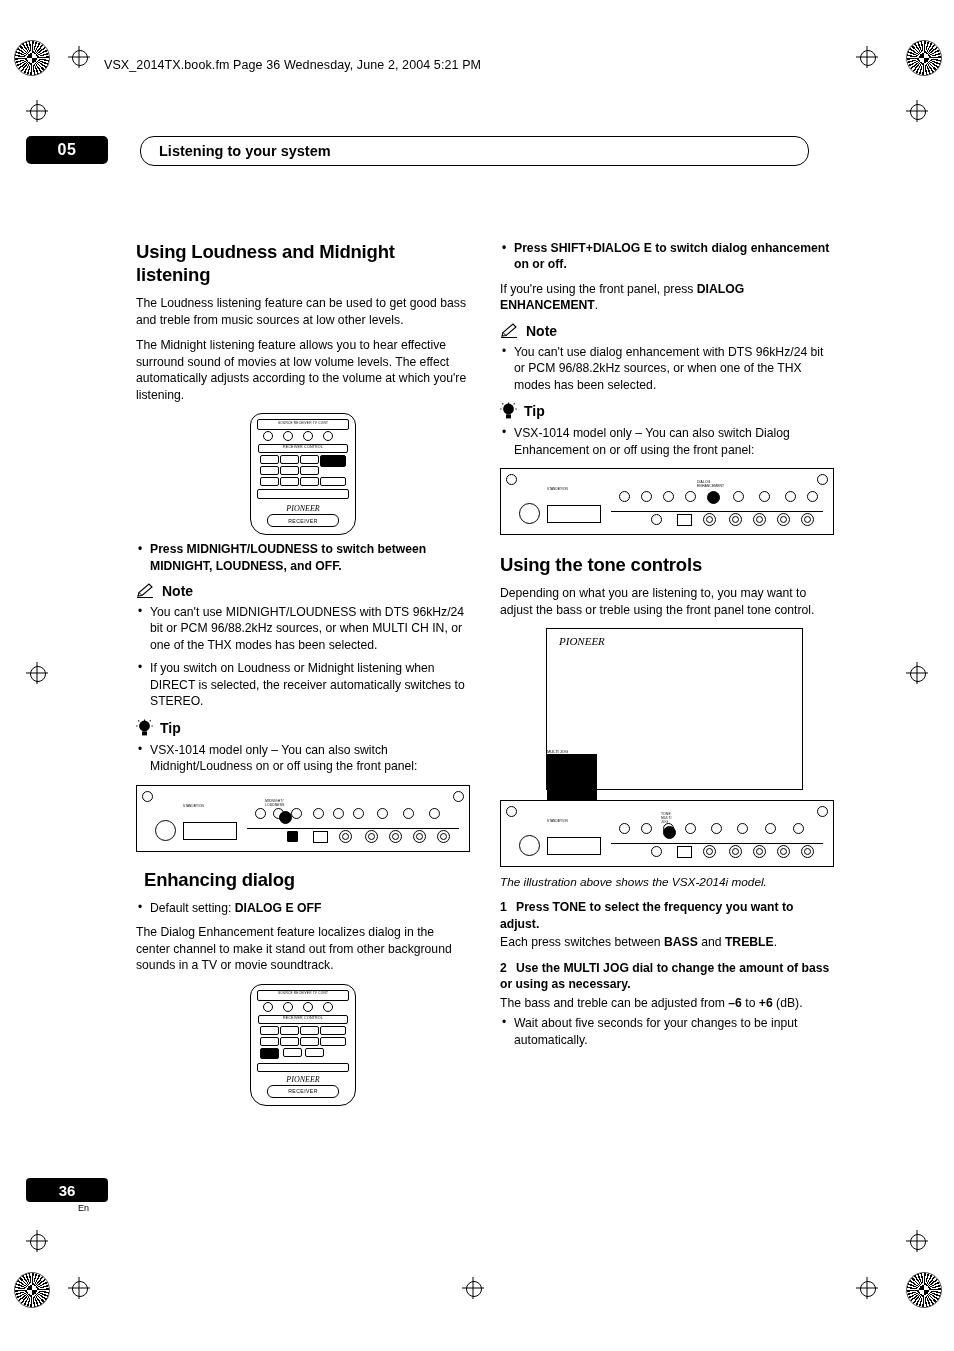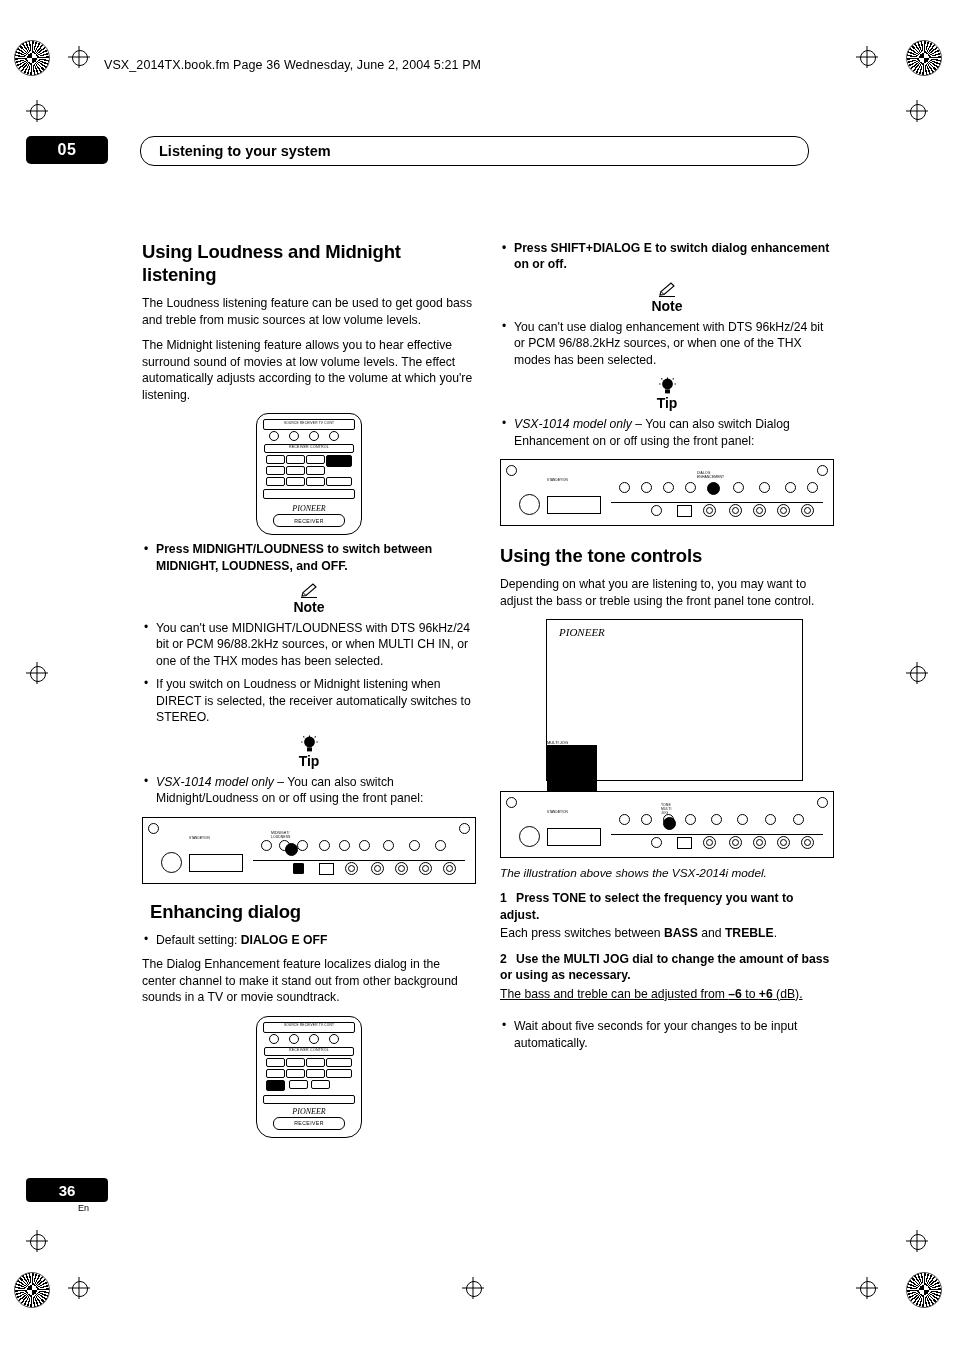--- a/index.html
+++ b/index.html
@@ -45,46 +45,46 @@
     position:absolute; left:140px; top:136px; width:667px; height:28px;
     border:1px solid #000; border-radius:14px;
     display:flex; align-items:center;
   }
   .chapter-bar span {
     padding-left:18px; font-size:14.5px; font-weight:bold;
   }
 
   
   .col { position:absolute; top:240px; width:334px; }
-  .col-left { left:142px; }
+  .col-left { left:136px; }
   .col-right { left:500px; }
 
   h2.sect {
     font-size:18.5px; font-weight:bold; margin:0 0 9px 0; line-height:1.25;
     letter-spacing:-0.2px;
   }
   p.body {
     font-size:12.2px; line-height:1.35; margin:0 0 9px 0;
   }
-  p.body.tight { margin-bottom:16px;text-decoration:underline; }
+  p.body.tight { margin-bottom:4px; }
   .bold { font-weight:bold; }
-  .ital { font-style:italic; }
+  .ital { }
 
   ul.bullets { margin:0 0 8px 0; padding:0; list-style:none; }
   ul.bullets li {
     font-size:12.2px; line-height:1.35; position:relative;
     padding-left:14px; margin-bottom:7px;
   }
   ul.bullets li::before {
     content:"•"; position:absolute; left:2px; top:-1px; font-size:12px;
   }
   li.cmd { font-weight:bold; }
 
   .notehead, .tiphead {
-    display:flex; align-items:center; margin:9px 0 5px 0;flex-direction:column;
+    display:flex; align-items:center; gap:7px; margin:9px 0 5px 0;
   }
   .notehead .label, .tiphead .label { font-size:14px; font-weight:bold; }
 
   .icon-pencil svg, .icon-bulb svg { display:block; }
 
   .numstep { font-size:12.2px; line-height:1.35; margin:9px 0 2px 0; font-weight:bold; }
   .numstep .n { display:inline-block; width:16px; }
 
   .caption { font-size:11.8px; font-style:italic; margin:7px 0 10px 0; }
 
@@ -208,21 +208,21 @@
   <div class="header-text">VSX_2014TX.book.fm  Page 36  Wednesday, June 2, 2004  5:21 PM</div>
 
   <div class="chapter-badge">05</div>
   <div class="chapter-bar">
     <span>Listening to your system</span>
   </div>
 
   <div class="col col-left">
 
     <h2 class="sect">Using Loudness and Midnight listening</h2>
-    <p class="body">The Loudness listening feature can be used to get good bass and treble from music sources at low volume levels.</p>
+    <p class="body">The Loudness listening feature can be used to get good bass and treble from music sources at low other levels.</p>
     <p class="body">The Midnight listening feature allows you to hear effective surround sound of movies at low volume levels. The effect automatically adjusts according to the volume at which you're listening.</p>
 
     <div class="remote">
       <div class="strip" style="top:5px;height:9px;"></div>
       <div class="rlabel" style="top:6.5px;">SOURCE  RECEIVER  TV CONT</div>
       <div class="rbtn round" style="left:12px;top:17px;width:8px;height:8px;"></div>
       <div class="rbtn round" style="left:32px;top:17px;width:8px;height:8px;"></div>
       <div class="rbtn round" style="left:52px;top:17px;width:8px;height:8px;"></div>
       <div class="rbtn round" style="left:72px;top:17px;width:8px;height:8px;"></div>
       <div class="rbar" style="top:30px;"></div>
@@ -334,20 +334,21 @@
       <div class="brandbox">RECEIVER</div>
     </div>
 
   </div>
 
   <div class="col col-right">
 
     <ul class="bullets">
       <li class="cmd">Press SHIFT+DIALOG E to switch dialog enhancement on or off.</li>
     </ul>
+    <p class="body">If you're using the front panel, press <span class="bold">DIALOG ENHANCEMENT</span>.</p>
 
     <div class="notehead">
       <span class="icon-pencil">
         <svg width="19" height="16" viewBox="0 0 19 16">
           <path d="M2 13 L3 9.5 L13 1 L16 4 L6 12.5 Z" fill="none" stroke="#000" stroke-width="1.1"></path>
           <path d="M3 9.5 L6 12.5" stroke="#000" stroke-width="1"></path>
           <path d="M1 14.5 L17 14.5" stroke="#000" stroke-width="1"></path>
         </svg>
       </span>
       <span class="label">Note</span>

